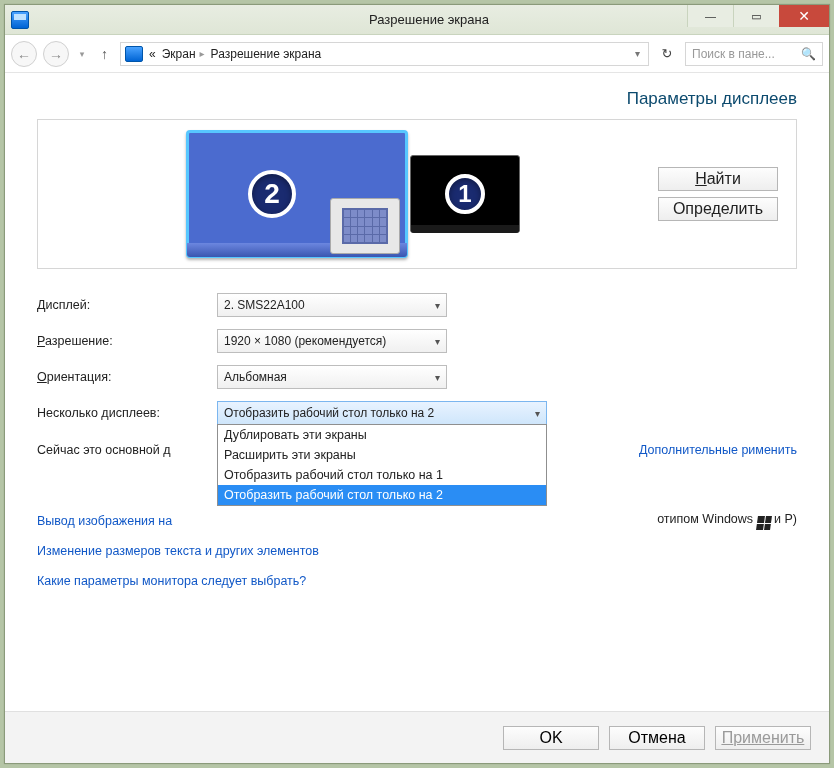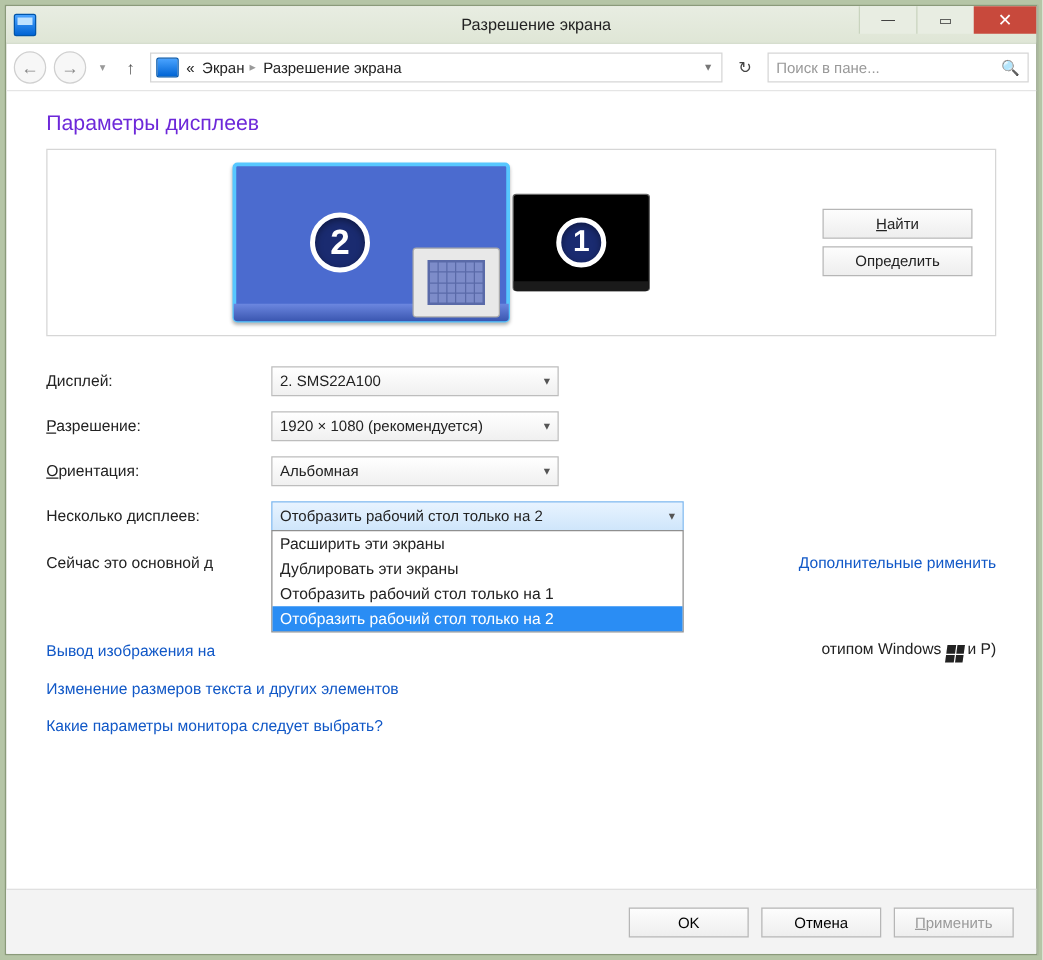--- a/index.html
+++ b/index.html
@@ -15,41 +15,41 @@
 .navrow { height: 38px; display: flex; align-items: center; gap: 6px; padding: 0 6px; border-bottom: 1px solid #e5e5e5; }
 .navbtn { width: 26px; height: 26px; border: 1px solid #d0d0d0; border-radius: 50%; display: flex; align-items: center; justify-content: center; color: #888; background: #f7f7f7; font-size: 14px; }
 .navbtn.sm { width: 14px; border: none; background: none; font-size: 9px; color: #999; }
 .uparrow { font-size: 14px; color: #555; padding: 0 6px; }
 .pathbox { flex: 1; height: 24px; border: 1px solid #d6d6d6; display: flex; align-items: center; gap: 6px; padding: 0 4px; }
 .pathbox .path-icon { width: 18px; height: 16px; background: linear-gradient(#4aa3ff,#0064d4); border: 1px solid #0055aa; border-radius: 2px; }
 .pathbox .seg { font-size: 12px; color: #222; display: flex; align-items: center; gap: 4px; }
 .pathbox .chev { color: #999; font-size: 10px; }
 .pathbox .dropend { margin-left: auto; color: #777; font-size: 10px; padding: 0 4px; }
 .refresh { width: 24px; height: 24px; display: flex; align-items: center; justify-content: center; color: #444; font-size: 13px; }
-.searchbox { width: 209px; height: 24px; border: 1px solid #d6d6d6; display: flex; align-items: center; padding: 0 6px; color: #999; font-size: 12px; gap: 6px; }
+.searchbox { width: 138px; height: 24px; border: 1px solid #d6d6d6; display: flex; align-items: center; padding: 0 6px; color: #999; font-size: 12px; gap: 6px; }
 .searchbox .si { margin-left: auto; color: #888; }
 
 .content { flex: 1; padding: 16px 32px 0 32px; display: flex; flex-direction: column; font-size: 12.5px; color: #222; }
-.h1 { color: #6d28d9; font-size: 17px; font-weight: 400; margin-bottom: 10px; }
+.h1 { color: #0c4a6e; font-size: 17px; font-weight: 400; margin-bottom: 10px; text-align: right; }
 
 .previewbox { border: 1px solid #d6d6d6; padding: 10px 18px; display: flex; align-items: center; gap: 8px; margin-bottom: 18px; }
 .monitors { flex: 1; display: flex; align-items: center; justify-content: center; gap: 2px; }
 .mon2wrap { position: relative; }
 .mon2 { width: 222px; height: 128px; background: #4b6bcf; border: 3px solid #57c7ff; border-radius: 4px; display: flex; align-items: center; justify-content: center; position: relative; box-shadow: 0 2px 3px rgba(0,0,0,.3); }
 .mon2::after{content:""; position:absolute; bottom:-2px; left:-2px; right:-2px; height:14px; background:linear-gradient(#6c87e0,#3a56b0); border-radius:0 0 3px 3px;}
 .numcircle { width: 48px; height: 48px; border-radius: 50%; background: #1a2b70; border: 4px solid #fff; display: flex; align-items: center; justify-content: center; color: #fff; font-size: 28px; font-weight: 700; box-shadow: inset 0 2px 6px rgba(0,0,0,.4); }
 .mon2 .numcircle { margin-right: 50px; }
 .kbpanel { position: absolute; right: 8px; bottom: 4px; width: 70px; height: 56px; background: #e8e8e8; border: 1px solid #aaa; border-radius: 3px; display: flex; align-items: center; justify-content: center; z-index:2; }
 .kbpanel .grid { width: 46px; height: 36px; background: #5a6aa8; display: grid; grid-template-columns: repeat(6,1fr); grid-template-rows: repeat(4,1fr); gap: 1px; padding: 2px; }
 .kbpanel .grid span { background: #7d8cc9; }
 .mon1 { width: 110px; height: 78px; background: #000; border: 1px solid #666; border-radius: 3px; display: flex; align-items: center; justify-content: center; position: relative; }
 .mon1::after{content:""; position:absolute; bottom:-1px; left:0; right:0; height:8px; background:#1a1a1a; border-radius:0 0 3px 3px;}
 .mon1 .numcircle { width: 40px; height: 40px; font-size: 24px; }
 .sidebtns { display: flex; flex-direction: column; gap: 6px; margin-left: auto; }
-.wbtn { min-width: 120px; height: 24px; border: 1px solid #b6b6b6; background: linear-gradient(#fdfdfd,#eee); font-size: 12px; display: flex; align-items: center; justify-content: center; cursor: default; }
+.wbtn { min-width: 120px; height: 24px; border: 1px solid #b6b6b6; background: linear-gradient(#fdfdfd,#eee); font-size: 16px; display: flex; align-items: center; justify-content: center; cursor: default; }
 .wbtn u { text-decoration: underline; }
 
 .formrow { display: flex; align-items: center; height: 36px; }
 .formrow .lbl { width: 180px; }
 .formrow .lbl u { text-decoration: underline; }
 .select { width: 230px; height: 24px; border: 1px solid #bdbdbd; background: linear-gradient(#fff,#f0f0f0); padding: 0 6px; display: flex; align-items: center; font-size: 12px; position: relative; }
 .select.wide { width: 330px; }
 .select .caret { margin-left: auto; font-size: 10px; color: #555; }
 .select.open { border-color: #7bb6ef; background: linear-gradient(#e8f3ff,#cfe6fb); }
 
@@ -60,21 +60,21 @@
 .afterdrop { margin-top: 4px; }
 .plain { height: 30px; display: flex; align-items: center; }
 .link { color: #1158c7; cursor: pointer; }
 .rightlink { margin-left: auto; }
 .winkey { display: inline-flex; align-items:center; gap:4px; }
 .winlogo { width: 14px; height: 14px; display: inline-grid; grid-template-columns: 1fr 1fr; grid-template-rows: 1fr 1fr; gap: 1px; transform: skewX(-8deg); }
 .winlogo span { background: #222; }
 
 .footer { height: 52px; border-top: 1px solid #e0e0e0; background: #f3f3f3; display: flex; align-items: center; justify-content: flex-end; gap: 10px; padding: 0 18px; }
 .footer .wbtn { min-width: 96px; }
-.footer .wbtn.disabled { color: #9a9a9a; }
+.footer .wbtn.disabled { color: #9a9a9a; text-decoration: underline; }
 </style>
 </head>
 <body>
 
 <div class="window">
   <div class="titlebar">
     <span class="app-icon"></span>
     <span class="title">Разрешение экрана</span>
     <div class="winbtns">
       <div class="winbtn">—</div>
@@ -180,22 +180,22 @@
         <span class="caret">▾</span>
       </div>
     </div>
 
     <div class="formrow">
       <span class="lbl">Несколько дисплеев:</span>
       <div class="select wide open">
         <span>Отобразить рабочий стол только на 2</span>
         <span class="caret">▾</span>
         <div class="dropdown" id="multi-dd">
+            <div class="opt">Дублировать эти экраны</div>
             <div class="opt">Расширить эти экраны</div>
-            <div class="opt">Дублировать эти экраны</div>
             <div class="opt">Отобразить рабочий стол только на 1</div>
             <div class="opt sel">Отобразить рабочий стол только на 2</div>
           </div>
       </div>
     </div>
 
     <div class="plain afterdrop" style="position:relative; z-index:1;">
       <span>Сейчас это основной д</span>
       <span class="link rightlink">Дополнительные рименить</span>
     </div>

